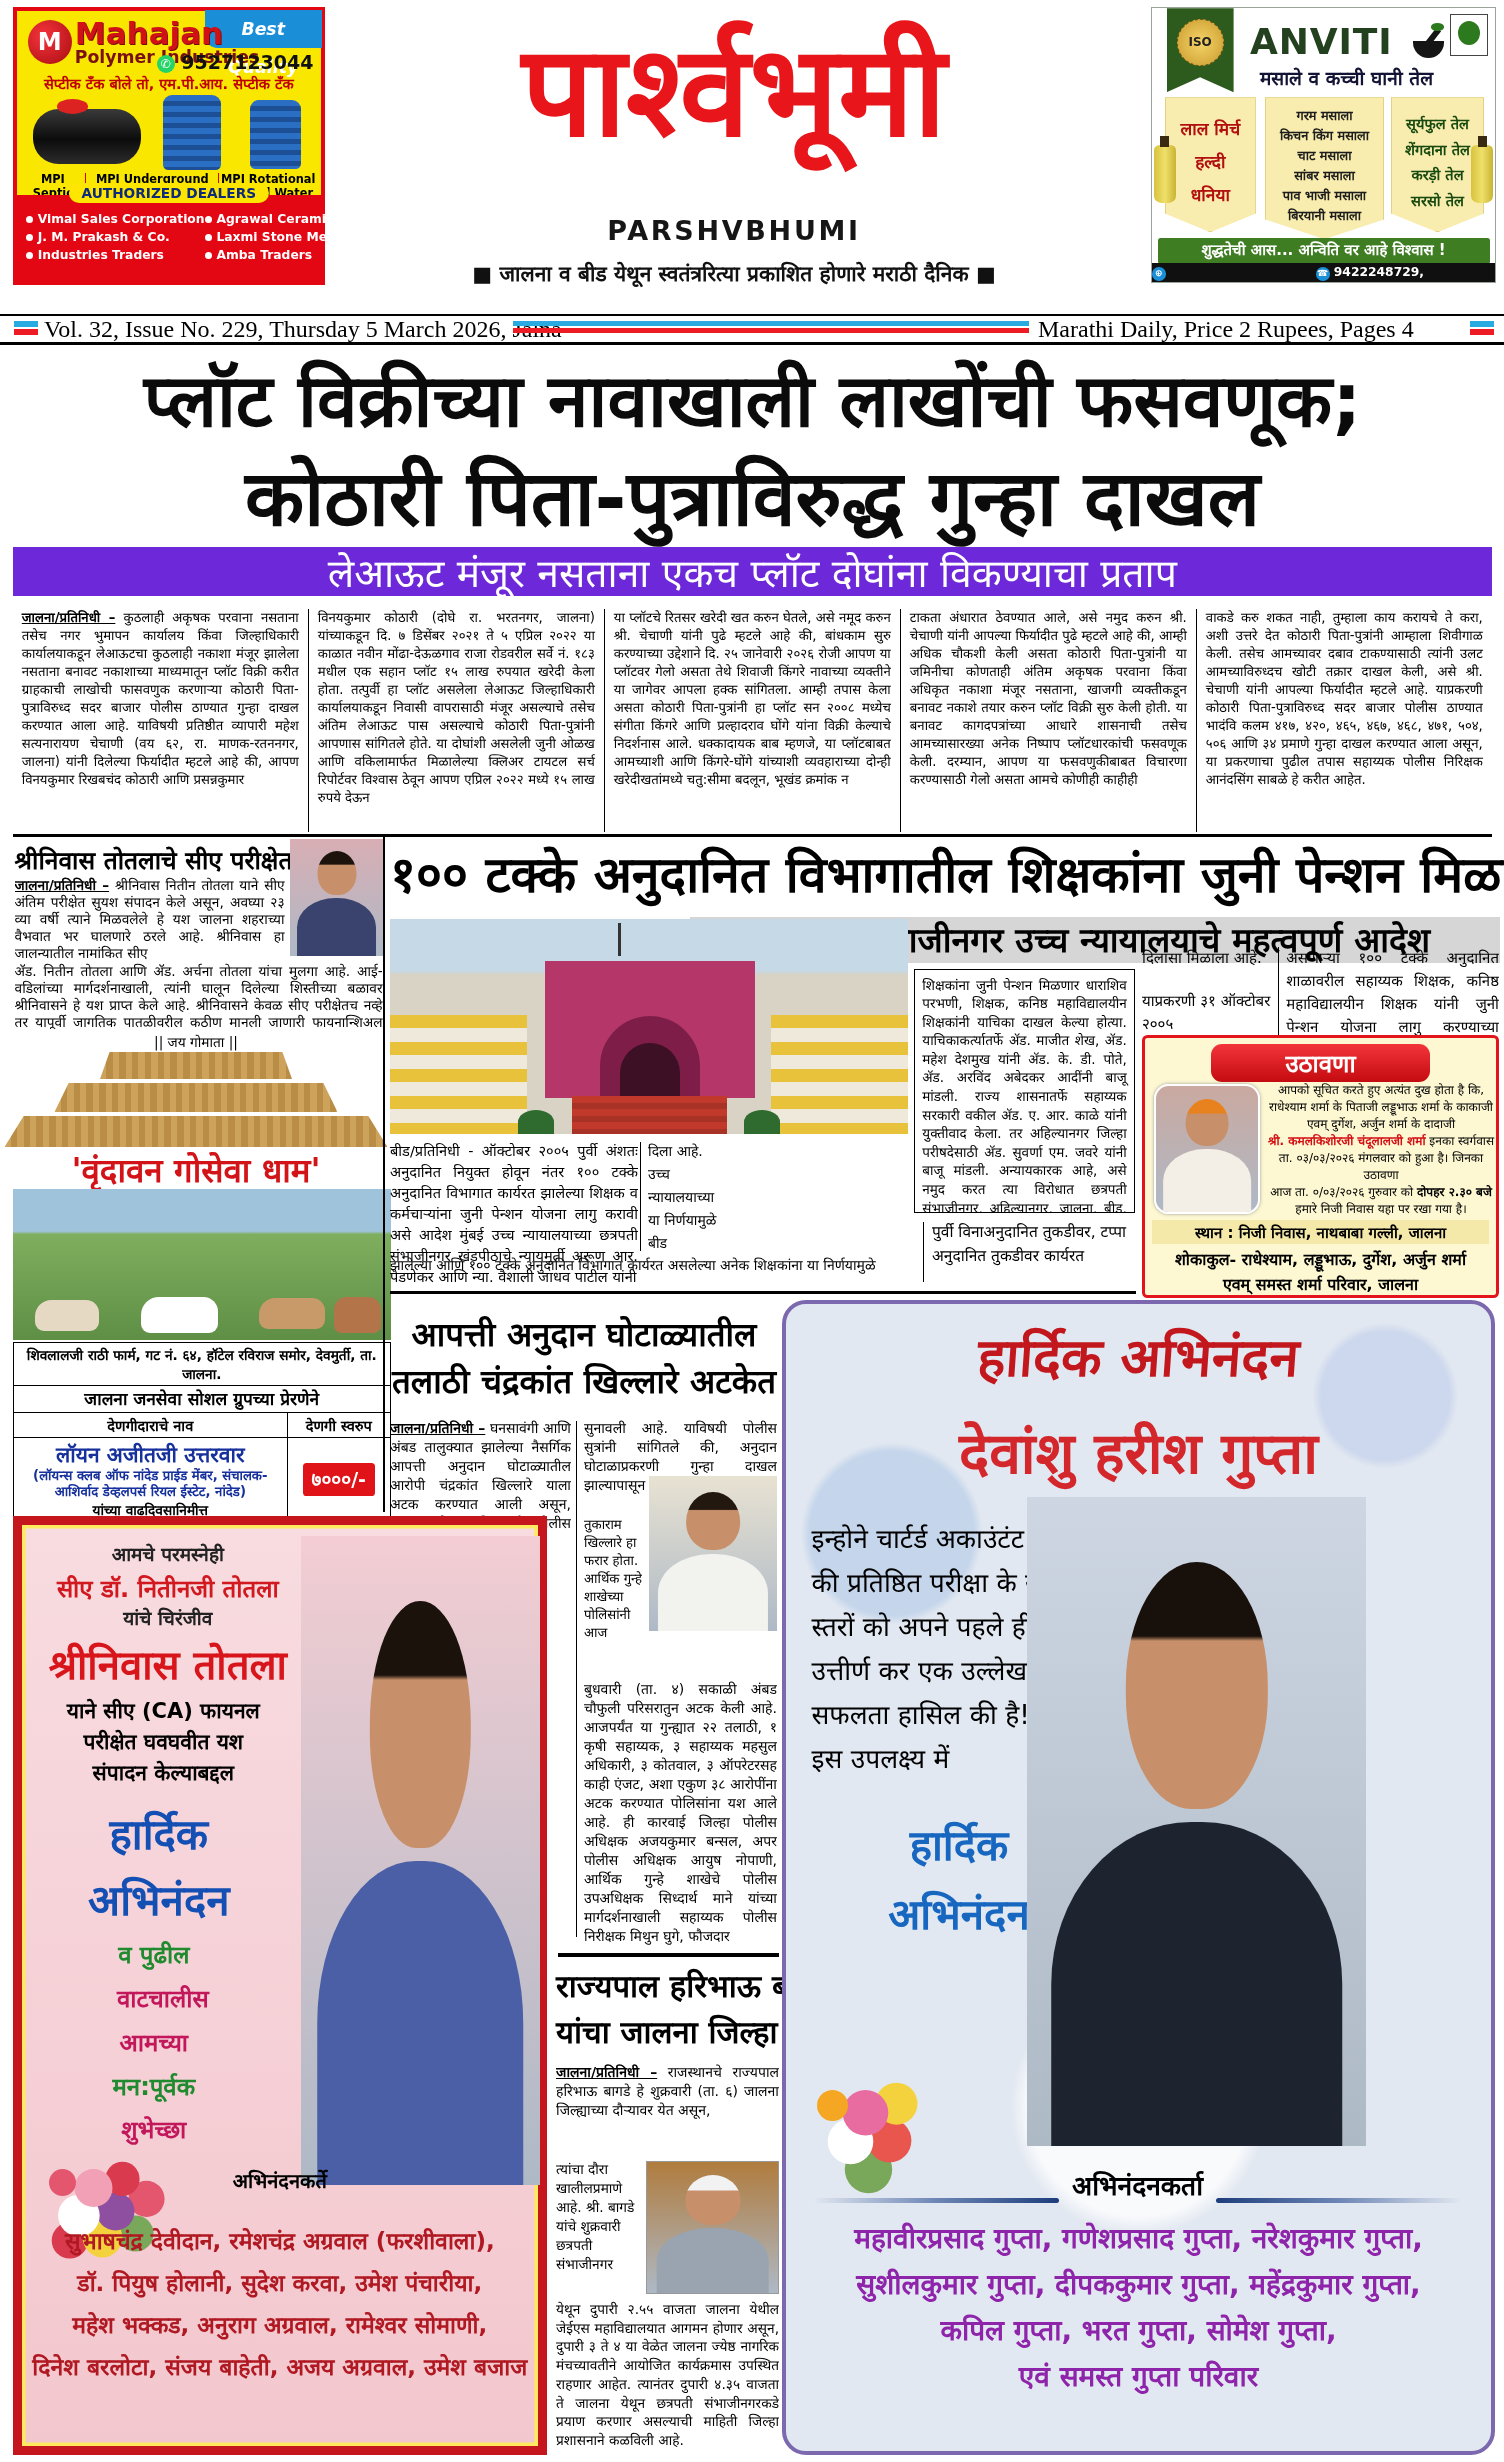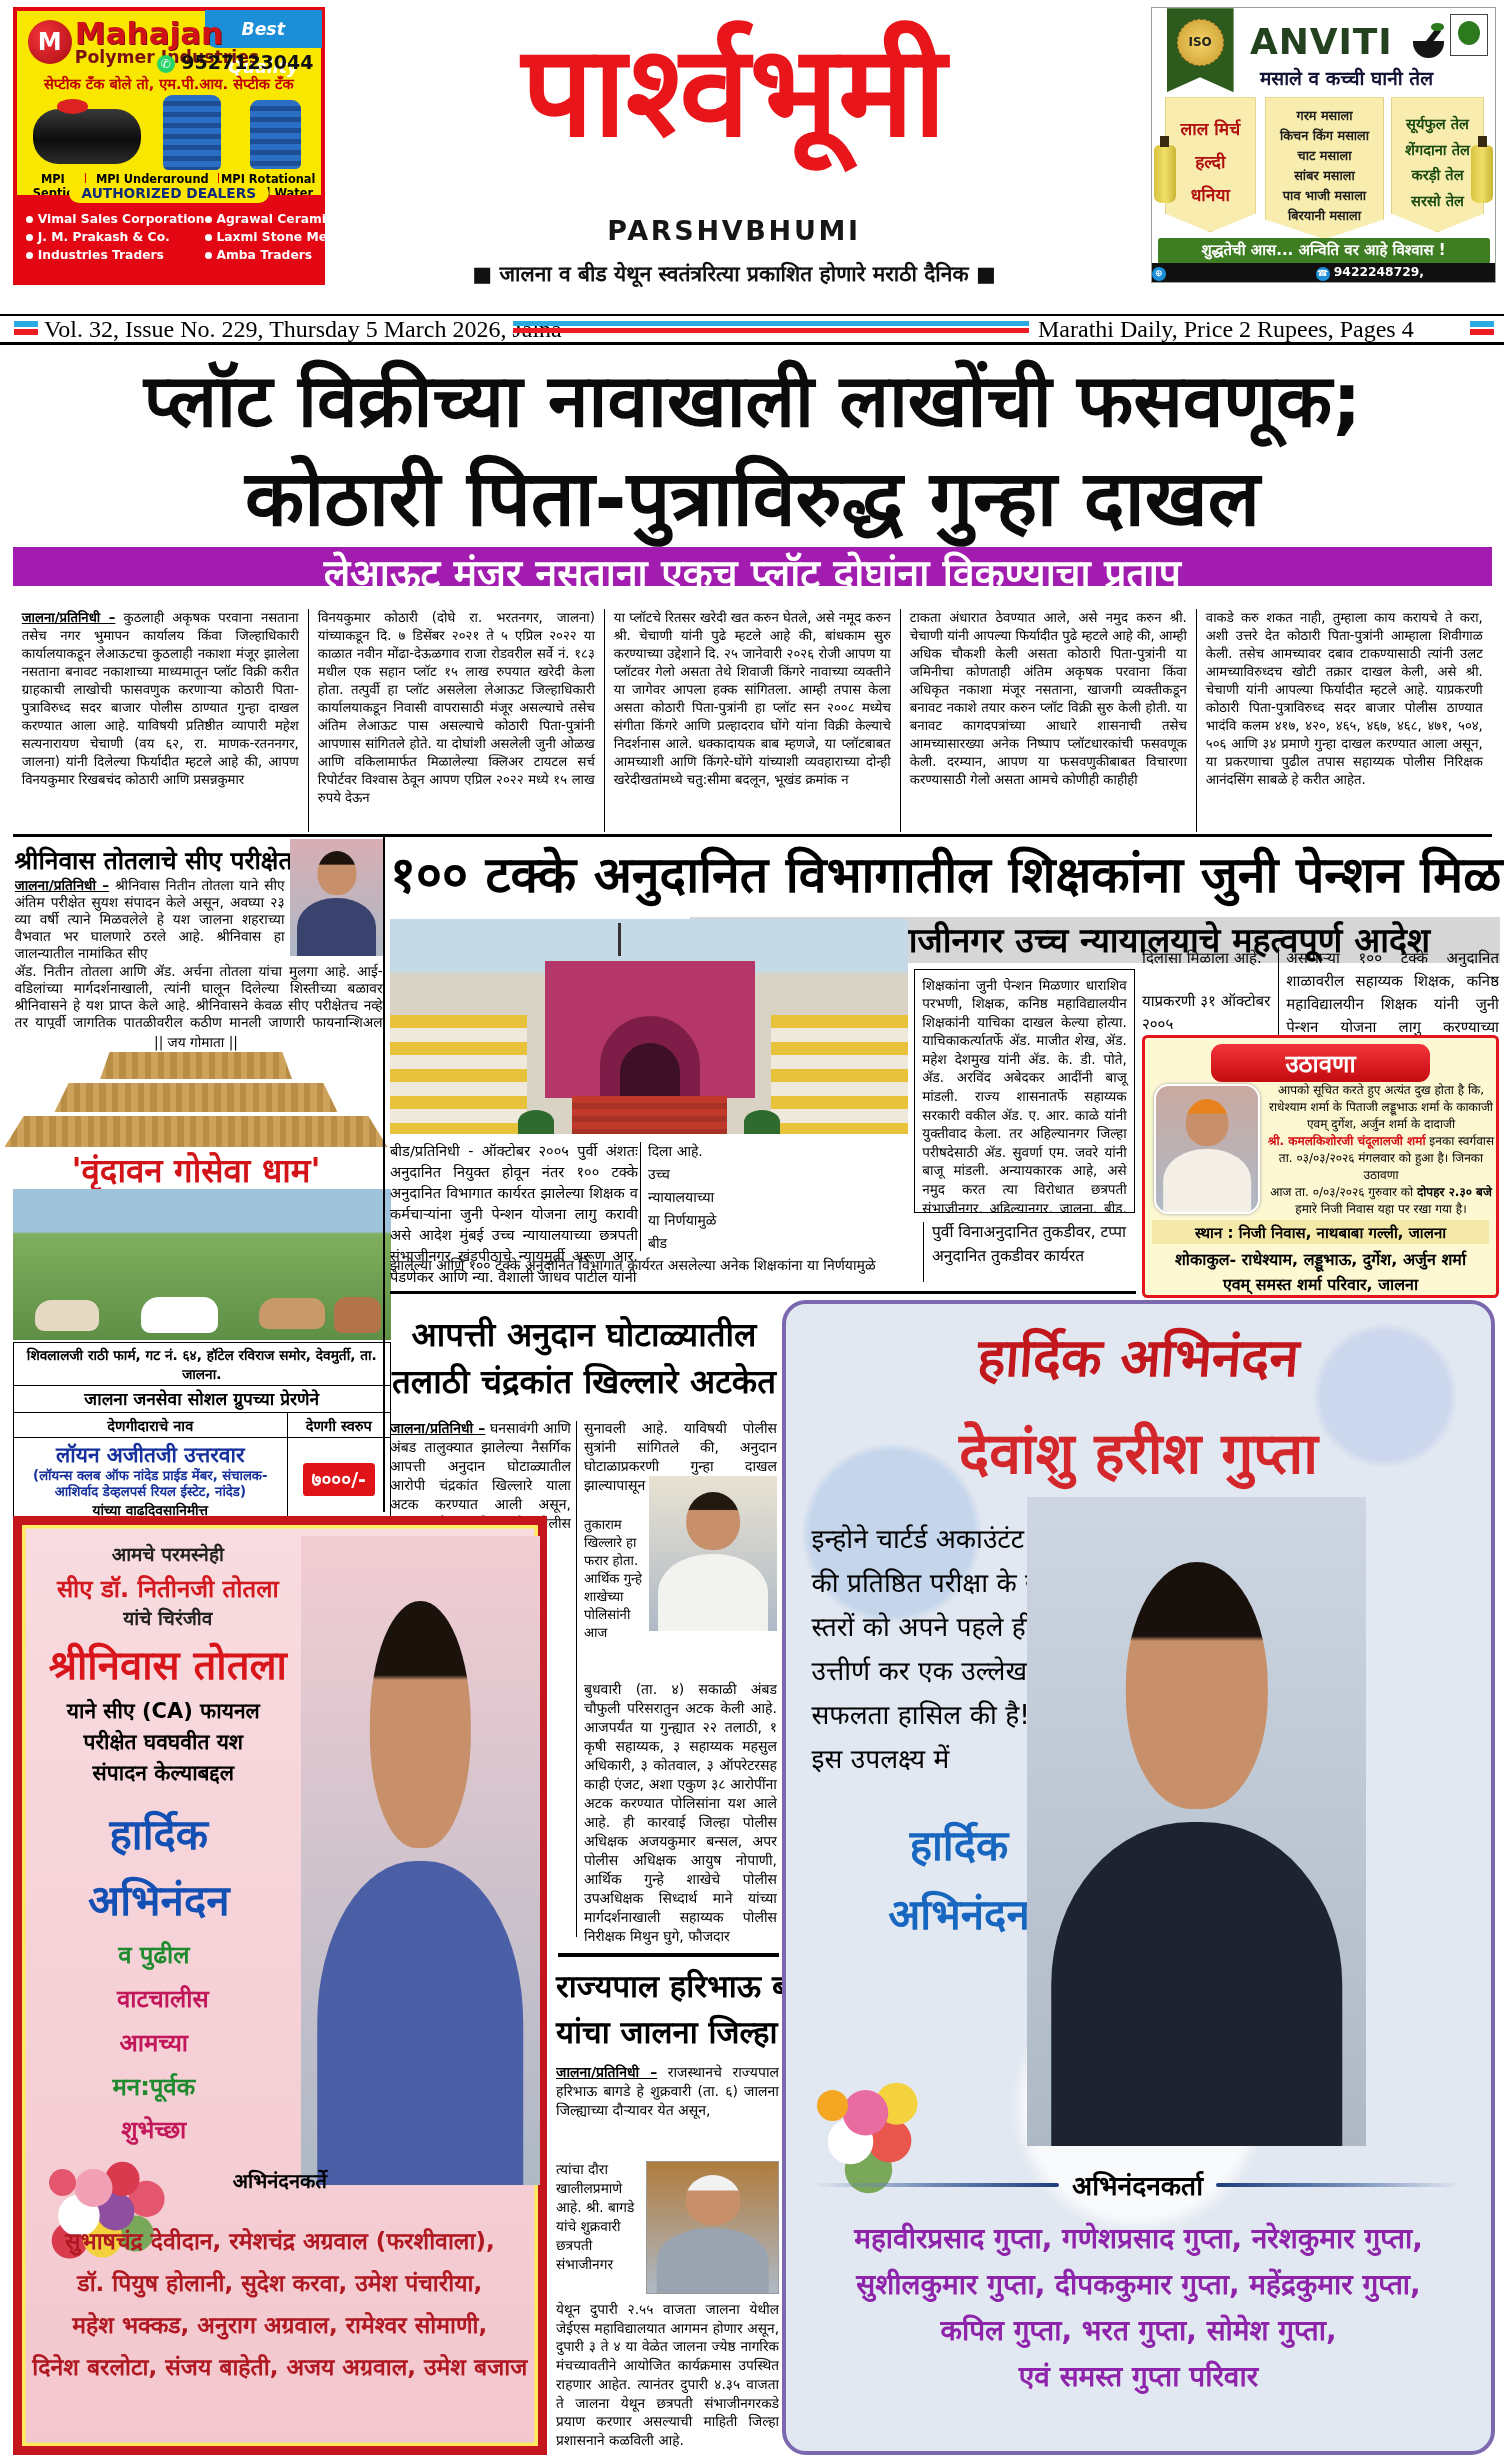--- a/index.html
+++ b/index.html
@@ -156,21 +156,21 @@
       <div style="height:4.6px;background:#ed1c24;margin-top:2.7px"></div>
     </div>
   <div class="abs serif" style="left:1038px;top:316px;font-size:24px;color:#000">Marathi Daily, Price 2 Rupees, Pages 4</div>
   <div class="abs" style="left:1470px;top:321px;width:24px">
       <div style="height:5.5px;background:#29abe2"></div>
       <div style="height:5.5px;background:#ed1c24;margin-top:2.7px"></div>
     </div>
 
   <div class="abs c" style="left:0;top:348px;width:1505px;font-size:73px;font-weight:900;color:#0b0b0b;white-space:nowrap">प्लॉट विक्रीच्या नावाखाली लाखोंची फसवणूक;</div>
   <div class="abs c" style="left:0;top:443px;width:1505px;font-size:77px;font-weight:900;color:#0b0b0b;white-space:nowrap">कोठारी पिता-पुत्राविरुद्ध गुन्हा दाखल</div>
-  <div class="abs c" style="left:12.8px;top:547px;width:1479px;height:39px;background:#a21caf;color:#fff;font-size:39px;font-weight:700;line-height:53px;white-space:nowrap">लेआऊट मंजूर नसताना एकच प्लॉट दोघांना विकण्याचा प्रताप</div>
+  <div class="abs c" style="left:12.8px;top:547px;width:1479px;height:49px;background:#6d28d9;color:#fff;font-size:39px;font-weight:400;line-height:53px;white-space:nowrap">लेआऊट मंजूर नसताना एकच प्लॉट दोघांना विकण्याचा प्रताप</div>
 
   <div class="abs hid" style="left:12.8px;top:609px;width:1479px;height:223px;display:flex">
     <div class="j hid" style="flex:1;padding:0 9px;border-right:1.8px solid #000;font-size:13.2px;line-height:18px"><b class="dl">जालना/प्रतिनिधी –</b> <span>कुठलाही अकृषक परवाना नसताना तसेच नगर भुमापन कार्यालय किंवा जिल्हाधिकारी कार्यालयाकडून लेआऊटचा कुठलाही नकाशा मंजूर झालेला नसताना बनावट नकाशाच्या माध्यमातून प्लॉट विक्री करीत ग्राहकाची लाखोची फासवणुक करणाऱ्या कोठारी पिता-पुत्राविरुध्द सदर बाजार पोलीस ठाण्यात गुन्हा दाखल करण्यात आला आहे. याविषयी प्रतिष्ठीत व्यापारी महेश सत्यनारायण चेचाणी (वय ६२, रा. माणक-रतननगर, जालना) यांनी दिलेल्या फिर्यादीत म्हटले आहे की, आपण विनयकुमार रिखबचंद कोठारी आणि प्रसन्नकुमार</span></div>
     <div class="j hid" style="flex:1;padding:0 9px;border-right:1.8px solid #000;font-size:13.2px;line-height:18px"><span>विनयकुमार कोठारी (दोघे रा. भरतनगर, जालना) यांच्याकडून दि. ७ डिसेंबर २०२१ ते ५ एप्रिल २०२२ या काळात नवीन मोंढा-देऊळगाव राजा रोडवरील सर्वे नं. १८३ मधील एक सहान प्लॉट १५ लाख रुपयात खरेदी केला होता. तत्पुर्वी हा प्लॉट असलेला लेआऊट जिल्हाधिकारी कार्यालयाकडून निवासी वापरासाठी मंजूर असल्याचे तसेच अंतिम लेआऊट पास असल्याचे कोठारी पिता-पुत्रांनी आपणास सांगितले होते. या दोघांशी असलेली जुनी ओळख आणि वकिलामार्फत मिळालेल्या क्लिअर टायटल सर्च रिपोर्टवर विश्वास ठेवून आपण एप्रिल २०२२ मध्ये १५ लाख रुपये देऊन</span></div>
     <div class="j hid" style="flex:1;padding:0 9px;border-right:1.8px solid #000;font-size:13.2px;line-height:18px"><span>या प्लॉटचे रितसर खरेदी खत करुन घेतले, असे नमूद करुन श्री. चेचाणी यांनी पुढे म्हटले आहे की, बांधकाम सुरु करण्याच्या उद्देशाने दि. २५ जानेवारी २०२६ रोजी आपण या प्लॉटवर गेलो असता तेथे शिवाजी किंगरे नावाच्या व्यक्तीने या जागेवर आपला हक्क सांगितला. आम्ही तपास केला असता कोठारी पिता-पुत्रांनी हा प्लॉट सन २००८ मध्येच संगीता किंगरे आणि प्रल्हादराव घोंगे यांना विक्री केल्याचे निदर्शनास आले. धक्कादायक बाब म्हणजे, या प्लॉटबाबत आमच्याशी आणि किंगरे-घोंगे यांच्याशी व्यवहाराच्या दोन्ही खरेदीखतांमध्ये चतु:सीमा बदलून, भूखंड क्रमांक न</span></div>
     <div class="j hid" style="flex:1;padding:0 9px;border-right:1.8px solid #000;font-size:13.2px;line-height:18px"><span>टाकता अंधारात ठेवण्यात आले, असे नमुद करुन श्री. चेचाणी यांनी आपल्या फिर्यादीत पुढे म्हटले आहे की, आम्ही अधिक चौकशी केली असता कोठारी पिता-पुत्रांनी या जमिनीचा कोणताही अंतिम अकृषक परवाना किंवा अधिकृत नकाशा मंजूर नसताना, खाजगी व्यक्तीकडून बनावट नकाशे तयार करुन प्लॉट विक्री सुरु केली होती. या बनावट कागदपत्रांच्या आधारे शासनाची तसेच आमच्यासारख्या अनेक निष्पाप प्लॉटधारकांची फसवणूक केली. दरम्यान, आपण या फसवणुकीबाबत विचारणा करण्यासाठी गेलो असता आमचे कोणीही काहीही</span></div>
     <div class="j hid" style="flex:1;padding:0 9px;font-size:13.2px;line-height:18px"><span>वाकडे करु शकत नाही, तुम्हाला काय करायचे ते करा, अशी उत्तरे देत कोठारी पिता-पुत्रांनी आम्हाला शिवीगाळ केली. तसेच आमच्यावर दबाव टाकण्यासाठी त्यांनी उलट आमच्याविरुध्दच खोटी तक्रार दाखल केली, असे श्री. चेचाणी यांनी आपल्या फिर्यादीत म्हटले आहे. याप्रकरणी कोठारी पिता-पुत्राविरुध्द सदर बाजार पोलीस ठाण्यात भादंवि कलम ४१७, ४२०, ४६५, ४६७, ४६८, ४७१, ५०४, ५०६ आणि ३४ प्रमाणे गुन्हा दाखल करण्यात आला असून, या प्रकरणाचा पुढील तपास सहाय्यक पोलीस निरिक्षक आनंदसिंग साबळे हे करीत आहेत.</span></div>
   </div>
   <div class="rule" style="left:12.8px;top:834px;width:1479px;height:2.7px"></div>
 
@@ -326,21 +326,21 @@
       <div>की प्रतिष्ठित परीक्षा के सभी</div>
       <div>स्तरों को अपने पहले ही प्रयास में</div>
       <div>उत्तीर्ण कर एक उल्लेखनीय</div>
       <div>सफलता हासिल की है!</div>
       <div>इस उपलक्ष्य में</div>
     </div>
     <div class="abs c" style="left:36px;top:511px;width:274px;font-size:42px;font-weight:900;color:#1767c0">हार्दिक</div>
     <div class="abs c" style="left:36px;top:580px;width:274px;font-size:42px;font-weight:900;color:#1767c0">अभिनंदन</div>
     <div class="photo person" style="left:241px;top:193px;width:339px;height:649px;--bg:#cdd6e2;--suit:#1d2430;--hair:#18100a"></div>
     <div class="bouquet" style="left:31px;top:786px"></div>
-    <div class="abs" style="left:27px;top:863px;width:649px;display:flex;align-items:center;gap:12.8px">
+    <div class="abs" style="left:27px;top:863px;width:649px;display:flex;align-items:flex-end;gap:12.8px">
       <div class="divline"></div>
       <div style="font-size:26.4px;font-weight:800">अभिनंदनकर्ता</div>
       <div class="divline rev"></div>
     </div>
     <div class="abs c" style="left:0;top:912px;width:100%;font-size:28px;font-weight:800;color:#8e24aa;line-height:46px">
       <div>महावीरप्रसाद गुप्ता, गणेशप्रसाद गुप्ता, नरेशकुमार गुप्ता,</div>
       <div>सुशीलकुमार गुप्ता, दीपककुमार गुप्ता, महेंद्रकुमार गुप्ता,</div>
       <div>कपिल गुप्ता, भरत गुप्ता, सोमेश गुप्ता,</div>
       <div>एवं समस्त गुप्ता परिवार</div>
     </div>

